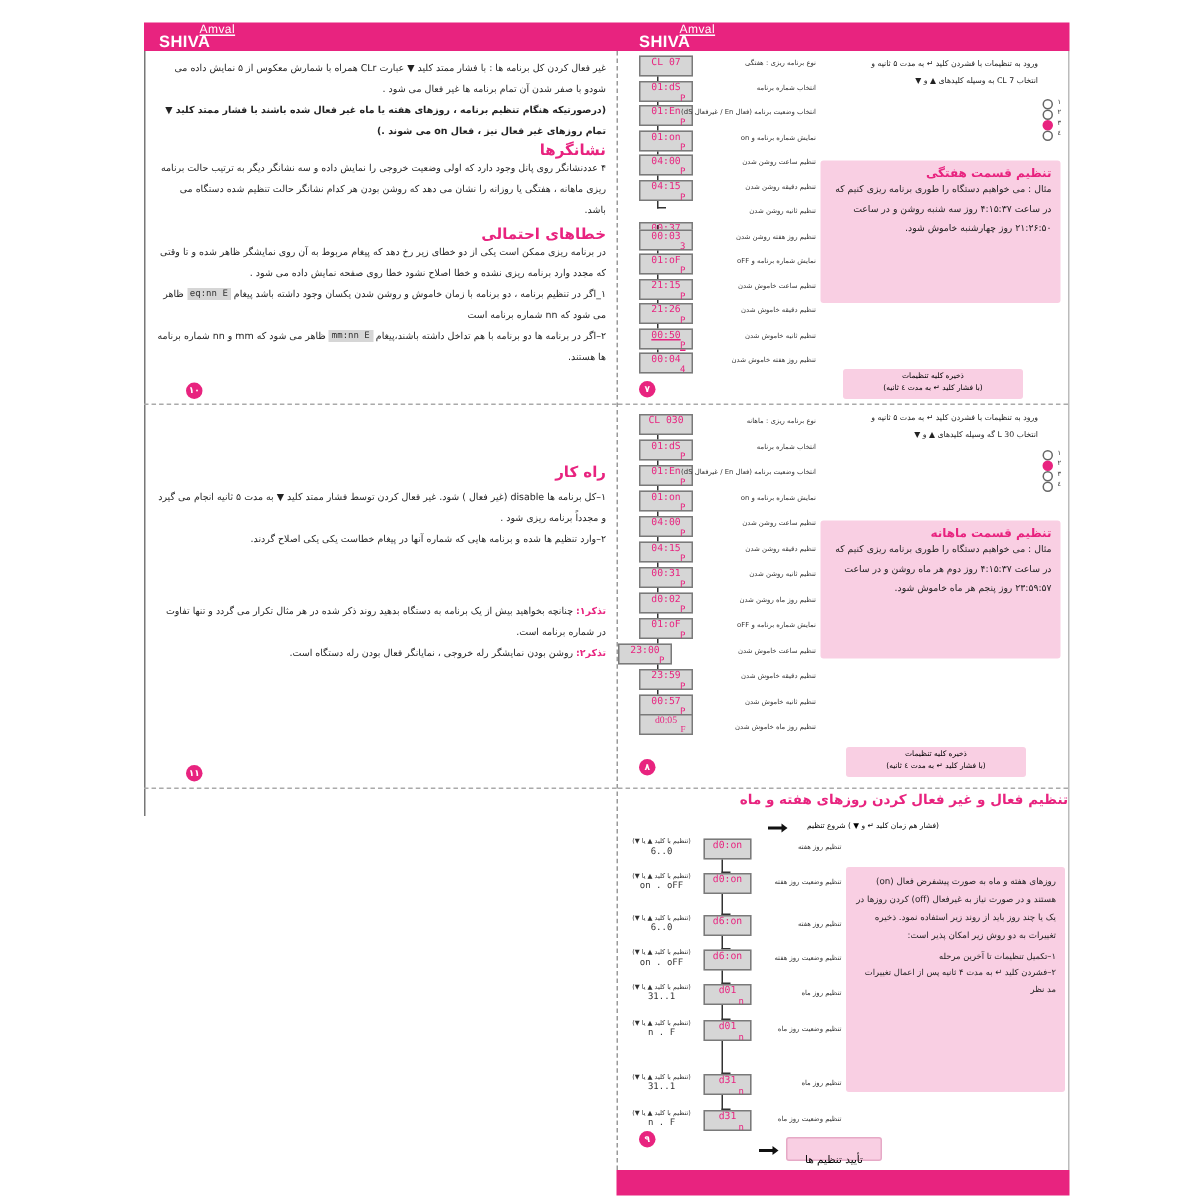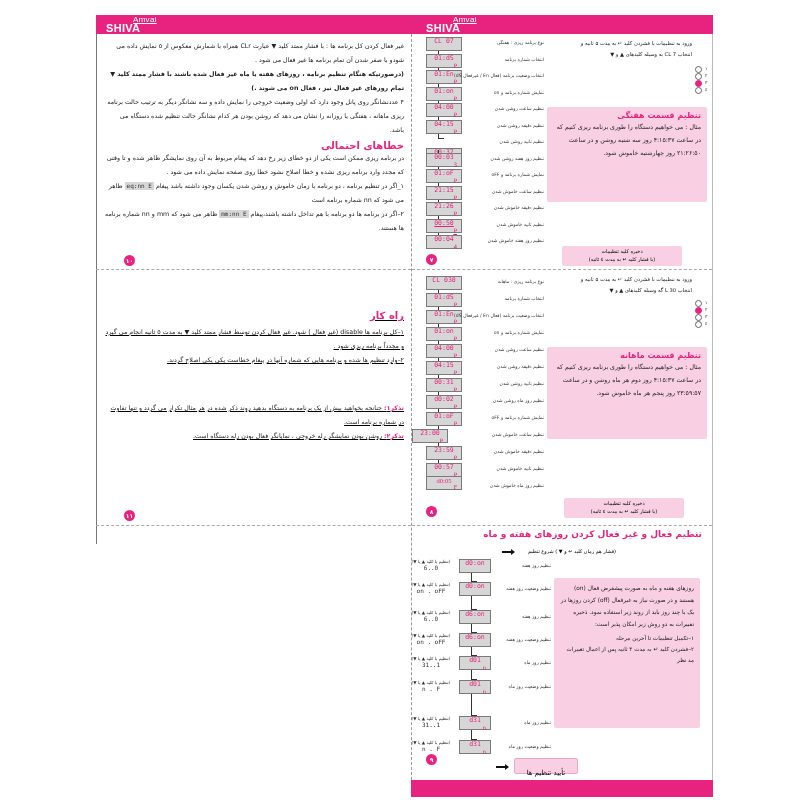--- a/index.html
+++ b/index.html
@@ -67,37 +67,38 @@
   <div class="right-frame"></div>
   <div class="col-divider"></div>
   <div class="hdash" style="left:0; top:254px; width:315px;"></div>
   <div class="hdash" style="left:316px; top:254px; width:300px;"></div>
   <div class="hdash" style="left:316px; top:510px; width:300px;"></div>
   <div class="hdash" style="left:0; top:510px; width:315px;"></div>
 
   <section class="rtl" style="position:absolute; left:8px; top:24px; width:300px;">
     <div class="p">غیر فعال کردن کل برنامه ها : با فشار ممتد کلید ▼ عبارت CLr همراه با شمارش معکوس از ۵ نمایش داده می شودو با صفر شدن آن تمام برنامه ها غیر فعال می شود .</div>
     <div class="p" style="font-weight:bold;">(درصورتیکه هنگام تنظیم برنامه ، روزهای هفته یا ماه غیر فعال شده باشند با فشار ممتد کلید ▼ تمام روزهای غیر فعال نیز ، فعال on می شوند .)</div>
+    <div class="h-pink">نشانگرها</div>
     <div class="p">۴ عددنشانگر روی پانل وجود دارد که اولی وضعیت خروجی را نمایش داده و سه نشانگر دیگر به ترتیب حالت برنامه ریزی ماهانه ، هفتگی یا روزانه را نشان می دهد که روشن بودن هر کدام نشانگر حالت تنظیم شده دستگاه می باشد.</div>
     <div class="h-pink" style="margin-top:3px;">خطاهای احتمالی</div>
     <div class="p">در برنامه ریزی ممکن است یکی از دو خطای زیر رخ دهد که پیغام مربوط به آن روی نمایشگر ظاهر شده و تا وقتی که مجدد وارد برنامه ریزی نشده و خطا اصلاح نشود خطا روی صفحه نمایش داده می شود .</div>
     <div class="p">
       <span>۱_اگر در تنظیم برنامه ، دو برنامه با زمان خاموش و روشن شدن یکسان وجود داشته باشد پیغام</span>
       <span class="inline-lcd">eq:nn E</span>
       <span>ظاهر می شود که nn شماره برنامه است</span>
     </div>
     <div class="p">
       <span>۲–اگر در برنامه ها دو برنامه با هم تداخل داشته باشند،پیغام</span>
       <span class="inline-lcd">mm:nn E</span>
       <span>ظاهر می شود که mm و nn شماره برنامه ها هستند.</span>
     </div>
   </section>
   <div class="pagenum" style="left:28px; top:240px;">۱۰</div>
 
-  <section class="rtl" style="position:absolute; left:8px; top:295px; width:300px;text-decoration:underline;">
+  <section class="rtl" style="position:absolute; left:8px; top:295px; width:300px;">
     <div class="h-pink" style="margin-bottom:4px;">راه کار</div>
     <div class="p">۱–کل برنامه ها disable (غیر فعال ) شود. غیر فعال کردن توسط فشار ممتد کلید ▼ به مدت ۵ ثانیه انجام می گیرد و مجدداً برنامه ریزی شود .</div>
     <div class="p">۲–وارد تنظیم ها شده و برنامه هایی که شماره آنها در پیغام خطاست یکی یکی اصلاح گردند.</div>
     <div style="height:34px;"></div>
     <div class="p">
       <b style="color:#e8237f;">تذکر۱:</b>
       <span>چنانچه بخواهید بیش از یک برنامه به دستگاه بدهید روند ذکر شده در هر مثال تکرار می گردد و تنها تفاوت در شماره برنامه است.</span>
     </div>
     <div class="p">
       <b style="color:#e8237f;">تذکر۲:</b>
@@ -317,21 +318,21 @@
         </div>
         <div class="step-label" style="right:168px; top:213px; width:75px;">تنظیم روز ماه خاموش شدن</div>
       </div>
     <div class="pinkbox rtl" style="left:152px; top:228px; width:120px; height:20px; padding:1px 4px; text-align:center;">
       <div style="font-size:5px; line-height:8px;">ذخیره کلیه تنظیمات</div>
       <div style="font-size:5px; line-height:8px;">(با فشار کلید ↵ به مدت ٤ ثانیه)</div>
     </div>
   </section>
   <div class="pagenum" style="left:330px; top:491px;">۸</div>
 
-  <section id="p9" style="position:absolute; left:310px; top:511px; width:300px; height:254px;">
+  <section id="p9" style="position:absolute; left:320px; top:511px; width:300px; height:254px;">
     <div class="h-pink rtl" style="position:absolute; right:4px; top:3px; font-size:9px;">تنظیم فعال و غیر فعال کردن روزهای هفته و ماه</div>
     <div class="rtl" style="position:absolute; right:90px; top:22px; font-size:5px;">(فشار هم زمان کلید ↵ و ▼ ) شروع تنظیم</div>
     <div class="bigarrow" style="left:96px; top:25px;"></div>
     <div id="p9-steps">
         <div class="lcd" style="left:53px; top:33px; width:32px;">
           <span>d0:on</span>
           <span class="sub"></span>
         </div>
         <div class="step-label" style="right:155px; top:37px; width:55px;">تنظیم روز هفته</div>
         <div class="side-note" style="left:3px; top:33px; width:44px;"><span>(تنظیم با کلید ▲ یا ▼)</span><span class="val">0..6</span></div>

